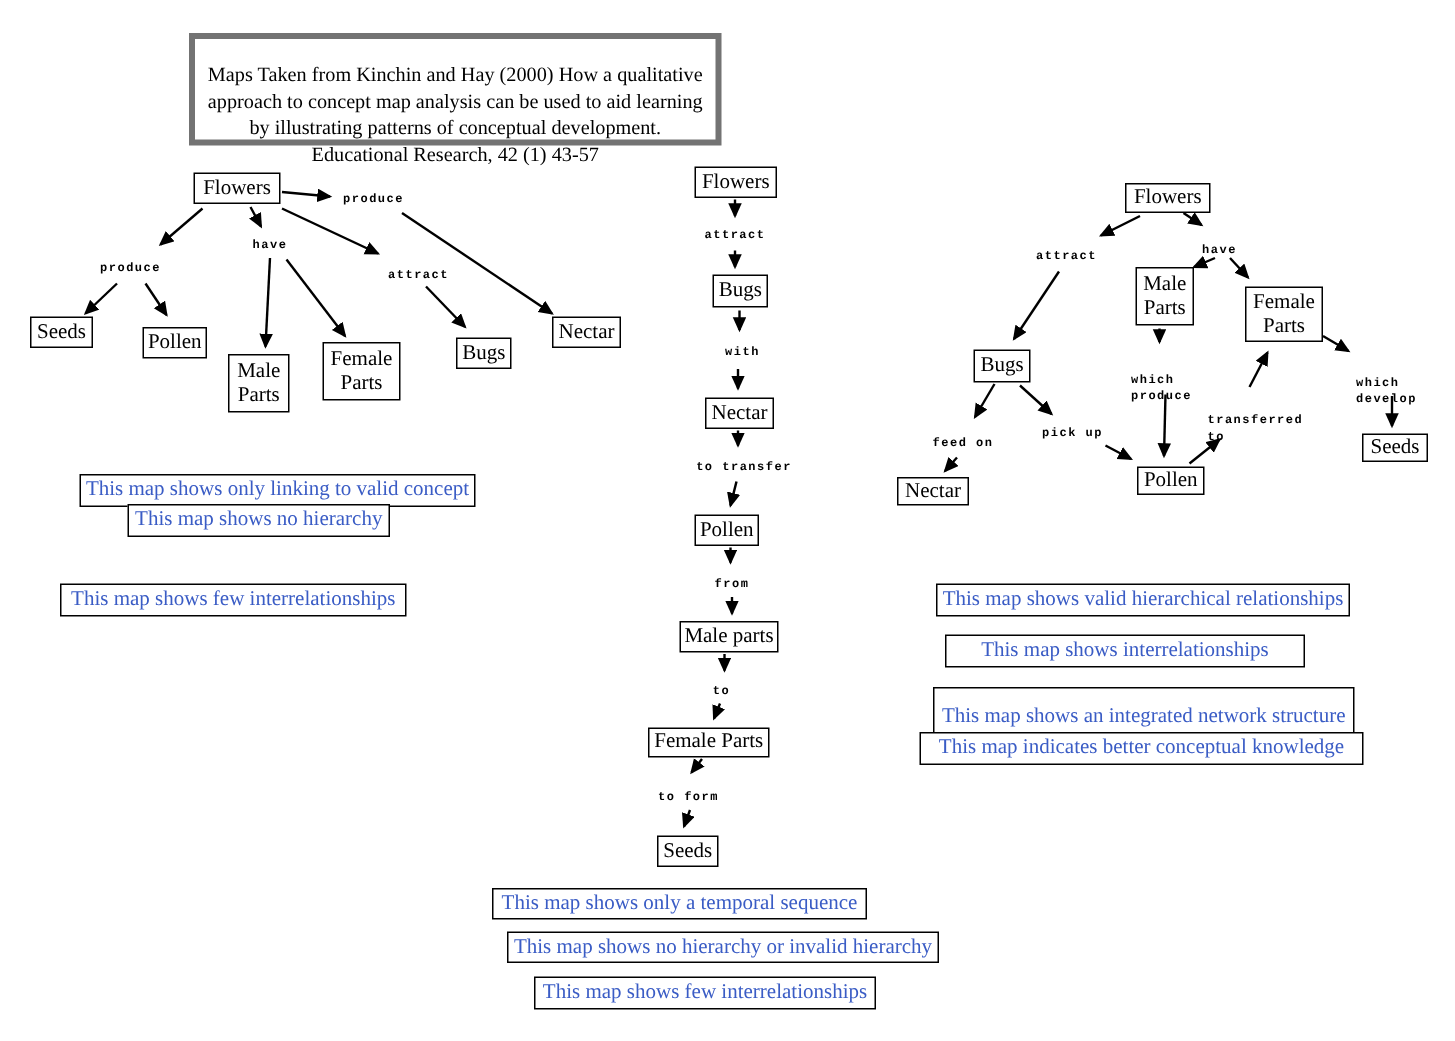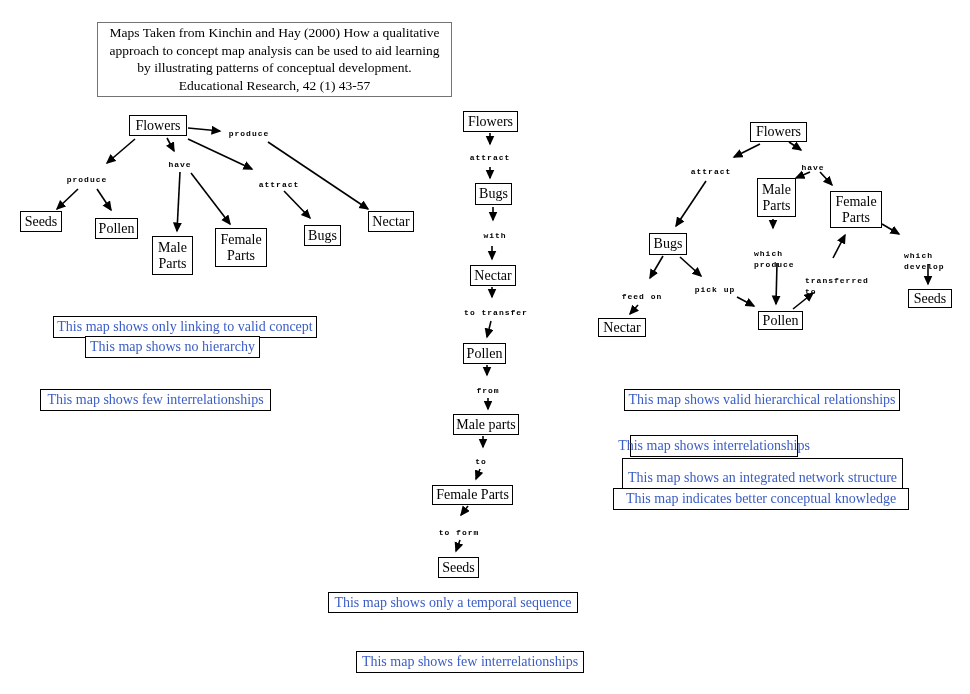--- a/index.html
+++ b/index.html
@@ -2,23 +2,23 @@
 <html style="--caption-color: #3a5cc5;"><head>
 <meta charset="utf-8">
 <style>
   html,body{margin:0;padding:0;background:#ffffff;}
   #canvas{
     position:relative;width:970px;height:694px;background:#ffffff;overflow:hidden;
     font-family:"Liberation Serif",serif;color:#000;
   }
   #arrow-layer{position:absolute;left:0;top:0;width:970px;height:694px;}
   .titlebox{
-    position:absolute;border:1px solid #737373;background:#fff;
+    position:absolute;border:4px solid #737373;background:#fff;
     font-size:13.5px;line-height:17.5px;text-align:center;
-    white-space:pre-line;padding:1px 4px;box-sizing:border-box;
+    white-space:pre-line;padding:15px 4px;box-sizing:border-box;margin-left:29px;
   }
   .node{
     position:absolute;border:1px solid #000;background:#fff;
     display:flex;align-items:center;justify-content:center;text-align:center;
     font-size:14px;line-height:16px;box-sizing:border-box;
   }
   .link-label{
     position:absolute;transform:translate(-50%,-50%);
     font-family:Liberation Mono, monospace;font-size:8px;font-weight:bold;
     letter-spacing:1px;white-space:nowrap;text-align:left;
@@ -118,36 +118,37 @@
   <div class="node" style="left:438px;top:557px;width:41px;height:21px">Seeds</div>
 
   <div class="link-label" style="left:490px;top:157px">attract</div>
   <div class="link-label" style="left:495px;top:235px">with</div>
   <div class="link-label" style="left:496px;top:312px">to transfer</div>
   <div class="link-label" style="left:488px;top:390px">from</div>
   <div class="link-label" style="left:481px;top:461px">to</div>
   <div class="link-label" style="left:459px;top:532px">to form</div>
 
   <div class="caption" style="left:328px;top:592px;width:250px;height:21px">This map shows only a temporal sequence</div>
+  <div class="caption" style="left:338px;top:621px;width:288px;height:21px">This map shows no hierarchy or invalid hierarchy</div>
   <div class="caption" style="left:356px;top:651px;width:228px;height:22px">This map shows few interrelationships</div>
 
   <div class="node" style="left:750px;top:122px;width:57px;height:20px">Flowers</div>
   <div class="node" style="left:757px;top:178px;width:39px;height:39px">Male Parts</div>
   <div class="node" style="left:830px;top:191px;width:52px;height:37px">Female Parts</div>
   <div class="node" style="left:649px;top:233px;width:38px;height:22px">Bugs</div>
   <div class="node" style="left:598px;top:318px;width:48px;height:19px">Nectar</div>
   <div class="node" style="left:758px;top:311px;width:45px;height:19px">Pollen</div>
   <div class="node" style="left:908px;top:289px;width:44px;height:19px">Seeds</div>
 
   <div class="link-label" style="left:711px;top:171px">attract</div>
   <div class="link-label" style="left:813px;top:167px">have</div>
   <div class="link-label wrap" style="left:776px;top:247px;width:44px">which produce</div>
   <div class="link-label" style="left:642px;top:296px">feed on</div>
   <div class="link-label" style="left:715px;top:289px">pick up</div>
   <div class="link-label wrap" style="left:836px;top:274px;width:62px">transferred to</div>
   <div class="link-label wrap" style="left:927px;top:249px;width:46px">which develop</div>
 
   <div class="caption" style="left:624px;top:389px;width:276px;height:22px">This map shows valid hierarchical relationships</div>
-  <div class="caption" style="left:630px;top:435px;width:168px;height:22px">This map shows interrelationships</div>
+  <div class="caption" style="left:630px;top:423px;width:240px;height:22px">This map shows interrelationships</div>
   <div class="caption" style="left:622px;top:458px;width:281px;height:39px">This map shows an integrated network structure</div>
   <div class="caption" style="left:613px;top:488px;width:296px;height:22px">This map indicates better conceptual knowledge</div>
 
 </div>
 
 </body></html>

